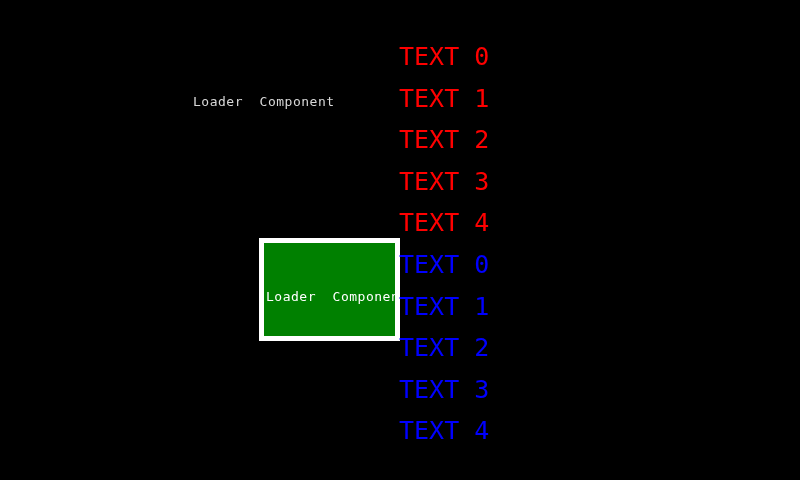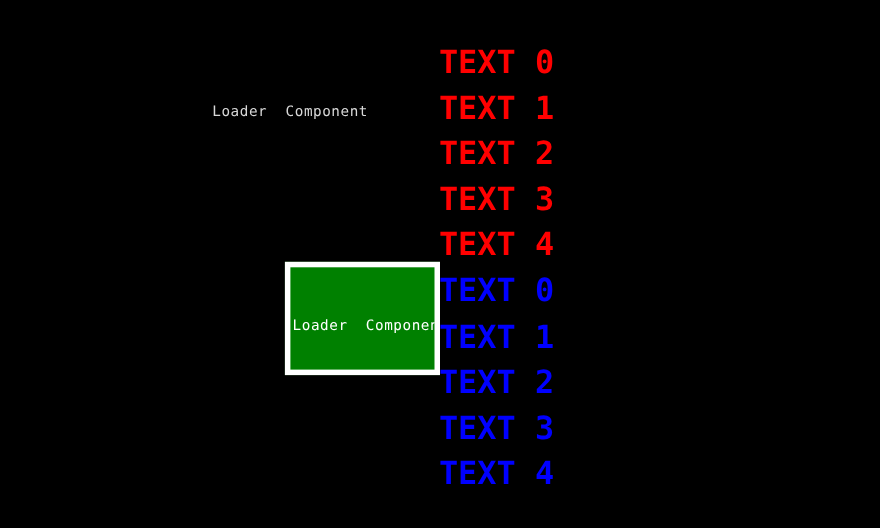--- a/index.html
+++ b/index.html
@@ -55,25 +55,25 @@
 
   
   .text-list {
     position: absolute;
     left: 399px;
     top: 36px;
     width: 200px;
   }
   .text-row {
     font-family: "DejaVu Sans Mono", monospace;
-    font-size: 29px;
+    font-size: 25px;
     line-height: 41.6px;
     height: 41.6px;
     white-space: pre;
-    font-weight: 700;
+    font-weight: 400;
   }
   .text-row.red  { color: #ff0000; }
   .text-row.blue { color: #0000ff; }
 </style>
 </head>
 <body>
 
 <div id="stage" style="background: rgb(0, 0, 0);">
 
   <div class="loader-label-free" style="color: rgb(216, 216, 216);">Loader  Component</div>

